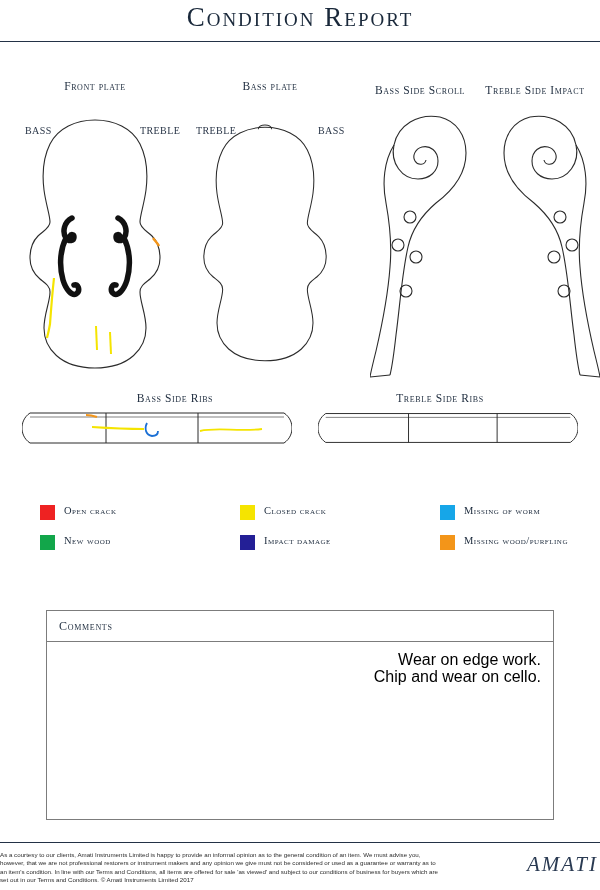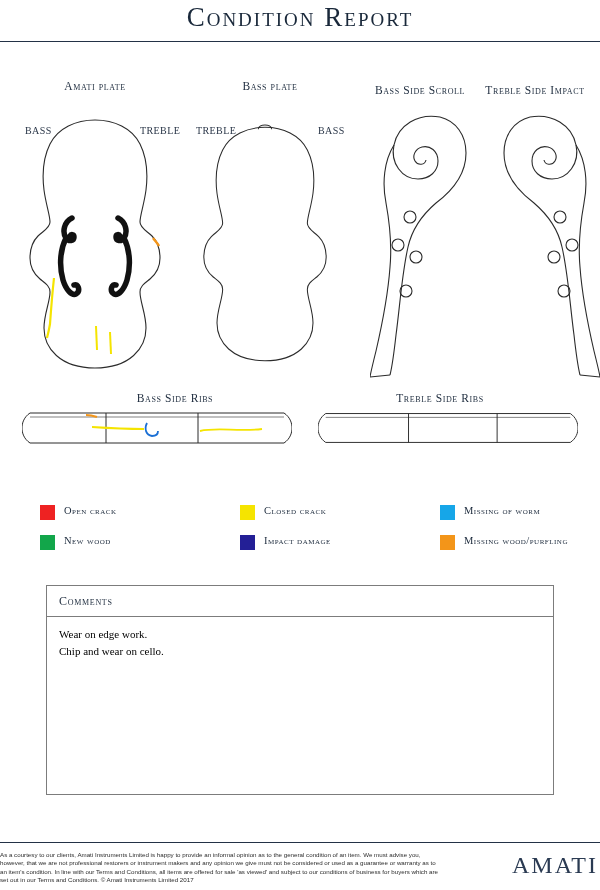--- a/index.html
+++ b/index.html
@@ -82,43 +82,44 @@
   .legend-label {
     font-variant: small-caps;
     font-size: 10.5px;
     letter-spacing: 0.5px;
     color: #1d2b3d;
   }
   
   .comments-box {
     position: absolute;
     left: 46px;
-    top: 585px;
+    top: 610px;
     width: 508px;
     height: 210px;
     border: 1px solid #7c7c7c;
     box-sizing: border-box;
     background: #fff;
   }
   .comments-head {
     height: 31px;
     border-bottom: 1px solid #7c7c7c;
     font-variant: small-caps;
     font-size: 12px;
     letter-spacing: 0.7px;
     color: #1d2b3d;
     padding: 8px 0 0 12px;
     box-sizing: border-box;
   }
   .comments-body {
     padding: 9px 12px;
-    font-family: Liberation Serif, serif;
-    font-size: 11px;
+    font-family: Liberation Sans, sans-serif;
+    font-size: 16px;
     color: #000;
     line-height: 17px;
+    text-align: right;
   }
   
   .footer-rule {
     position: absolute;
     left: 0;
     top: 842px;
     width: 600px;
     height: 1px;
     background: #233246;
   }
@@ -130,36 +131,37 @@
     font-family: "Liberation Sans", sans-serif;
     font-size: 6.2px;
     line-height: 8.4px;
     color: #2c2c2c;
   }
   .brand {
     position: absolute;
     right: 2px;
     top: 852px;
     font-family: "Liberation Serif", serif;
-    font-size: 24px;
+    font-size: 21px;
     letter-spacing: 2px;
     color: #2a3a52;
+    font-style: italic;
   }
   svg { display: block; }
   .fig { position: absolute; }
 </style>
 </head>
 <body>
 
 <div class="page">
 
   <div class="title">Condition Report</div>
   <div class="title-rule"></div>
 
-  <div class="cap" style="left:30px; top:80px; width:130px;">Amati plate</div>
+  <div class="cap" style="left:30px; top:80px; width:130px;">Front plate</div>
   <div class="cap" style="left:205px; top:80px; width:130px;">Bass plate</div>
   <div class="cap" style="left:355px; top:84px; width:130px;">Bass Side Scroll</div>
   <div class="cap" style="left:470px; top:84px; width:130px;">Treble Side Impact</div>
 
   <div class="mini-label" style="left:25px; top:125px;">BASS</div>
   <div class="mini-label" style="left:140px; top:125px;">TREBLE</div>
   <div class="mini-label" style="left:196px; top:125px;">TREBLE</div>
   <div class="mini-label" style="left:318px; top:125px;">BASS</div>
 
   <div class="fig" style="left:10px; top:110px;">

